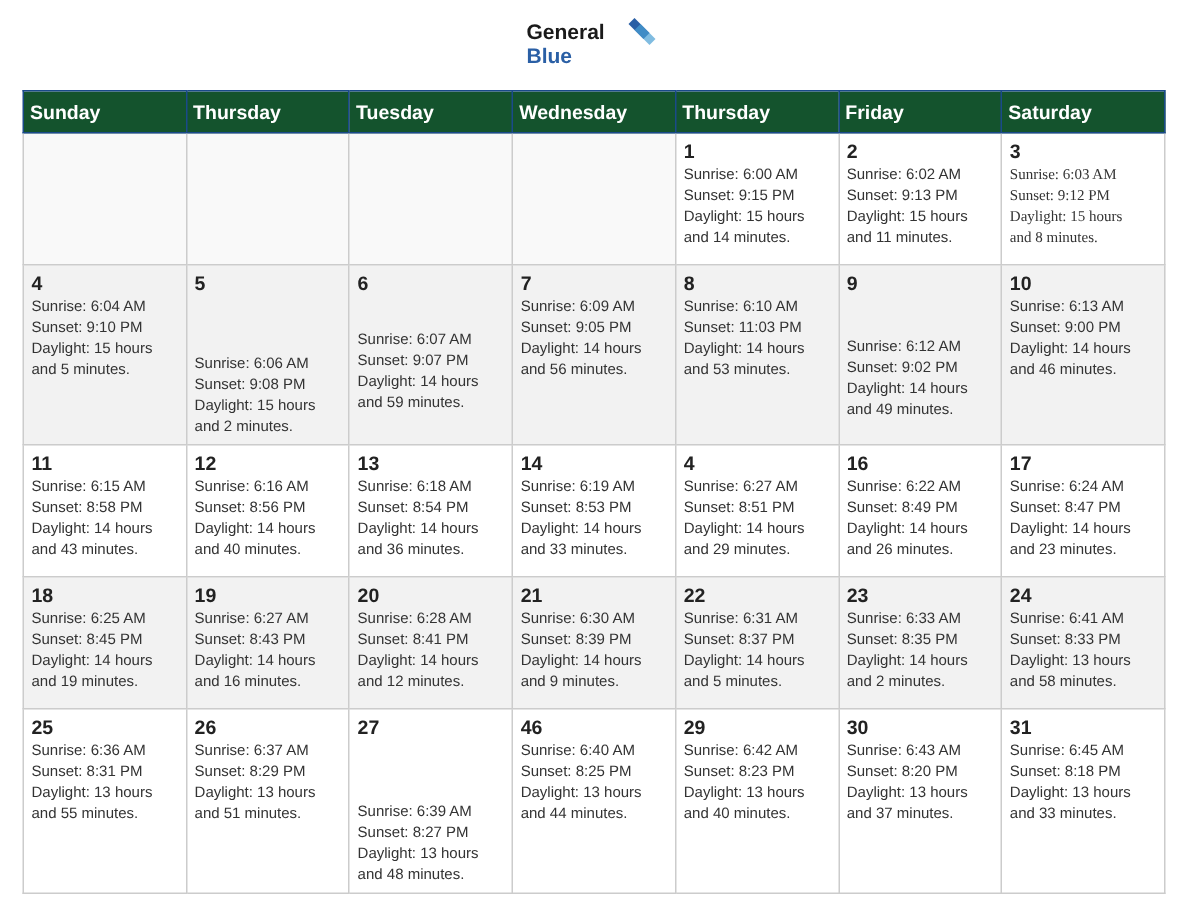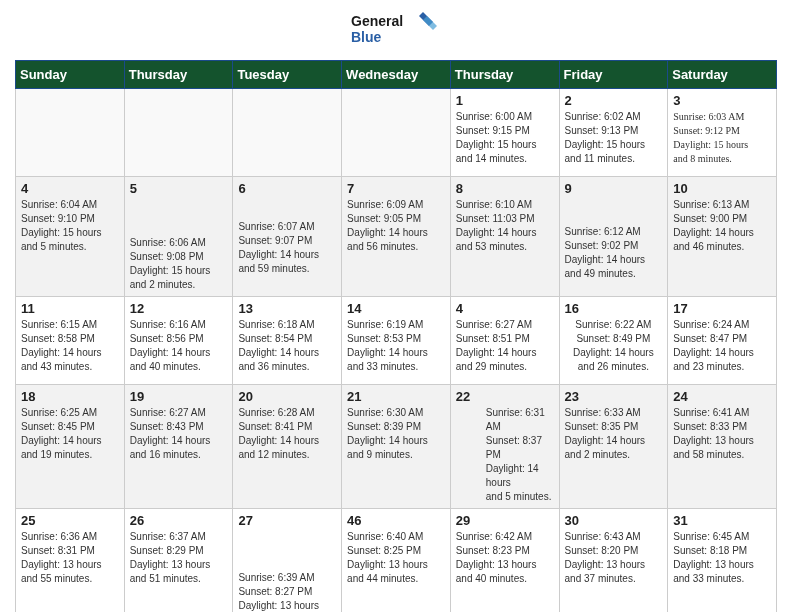--- a/index.html
+++ b/index.html
@@ -221,21 +221,21 @@
         </td>
         <td>
           <span class="day-number">4</span>
           <div class="day-info" style="white-space: pre-line;">Sunrise: 6:27 AM
 Sunset: 8:51 PM
 Daylight: 14 hours
 and 29 minutes.</div>
         </td>
         <td>
           <span class="day-number">16</span>
-          <div class="day-info" style="white-space: pre-line; text-align: center;">Sunrise: 6:22 AM
+          <div class="day-info" style="white-space: pre-line;">Sunrise: 6:22 AM
 Sunset: 8:49 PM
 Daylight: 14 hours
 and 26 minutes.</div>
         </td>
         <td>
           <span class="day-number">17</span>
           <div class="day-info" style="white-space: pre-line;">Sunrise: 6:24 AM
 Sunset: 8:47 PM
 Daylight: 14 hours
 and 23 minutes.</div>
@@ -265,21 +265,21 @@
         </td>
         <td>
           <span class="day-number">21</span>
           <div class="day-info" style="white-space: pre-line;">Sunrise: 6:30 AM
 Sunset: 8:39 PM
 Daylight: 14 hours
 and 9 minutes.</div>
         </td>
         <td>
           <span class="day-number">22</span>
-          <div class="day-info" style="white-space: pre-line; margin-left: 30px;">Sunrise: 6:31 AM
+          <div class="day-info" style="white-space: pre-line;">Sunrise: 6:31 AM
 Sunset: 8:37 PM
 Daylight: 14 hours
 and 5 minutes.</div>
         </td>
         <td>
           <span class="day-number">23</span>
           <div class="day-info" style="white-space: pre-line;">Sunrise: 6:33 AM
 Sunset: 8:35 PM
 Daylight: 14 hours
 and 2 minutes.</div>

